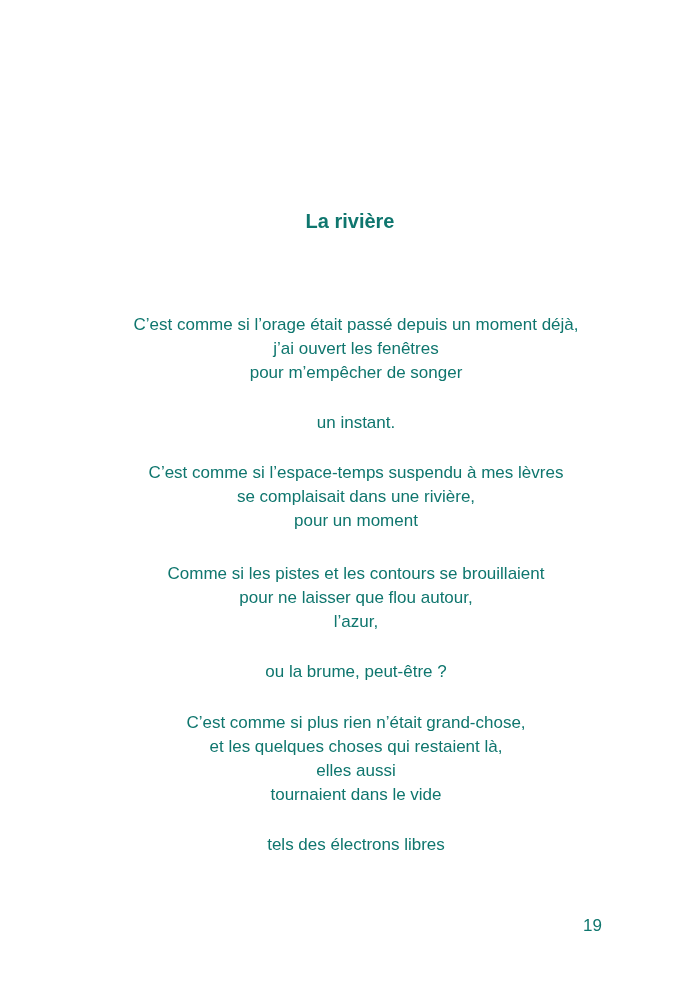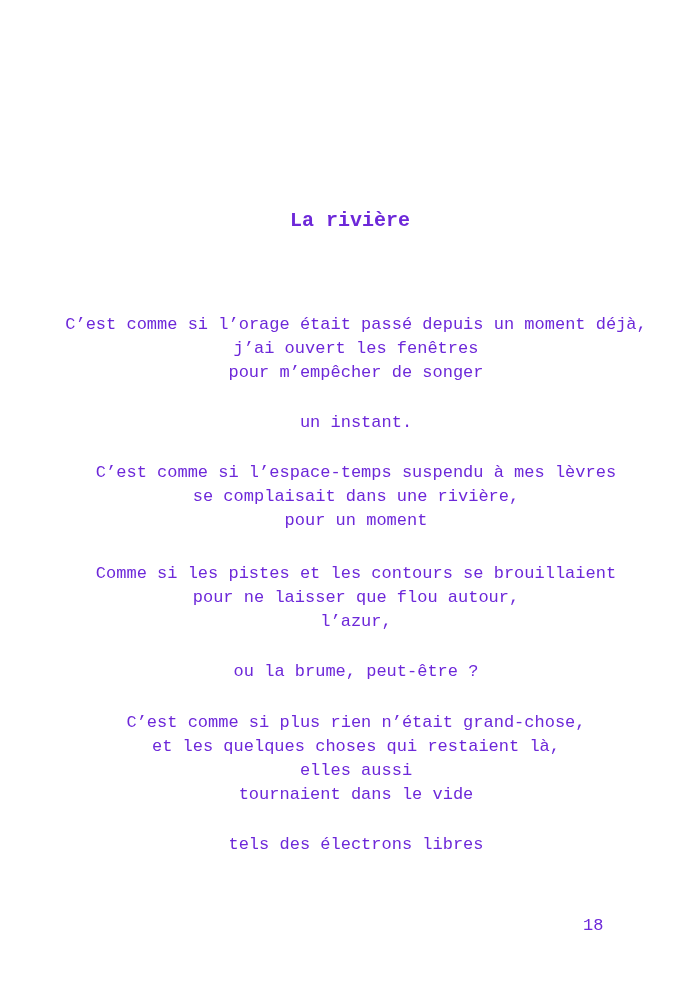--- a/index.html
+++ b/index.html
@@ -5,22 +5,22 @@
     html, body {
       margin: 0;
       padding: 0;
       background: #ffffff;
     }
     .page {
       position: relative;
       width: 700px;
       height: 992px;
       background: #ffffff;
-      color: #6d28d9;
-      font-family: Liberation Mono, monospace;
+      color: #0f766e;
+      font-family: Liberation Sans, sans-serif;
       overflow: hidden;
     }
     .title {
       position: absolute;
       left: 0;
       width: 700px;
       top: 207px;
       text-align: center;
       font-size: 20px;
       font-weight: bold;
@@ -65,14 +65,14 @@
 
   <div class="line" style="top:660px">ou la brume, peut-être ?</div>
 
   <div class="line" style="top:711px">C’est comme si plus rien n’était grand-chose,</div>
   <div class="line" style="top:735px">et les quelques choses qui restaient là,</div>
   <div class="line" style="top:759px">elles aussi</div>
   <div class="line" style="top:783px">tournaient dans le vide</div>
 
   <div class="line" style="top:833px">tels des électrons libres</div>
 
-  <div class="page-number">18</div>
+  <div class="page-number">19</div>
 </div>
 
 </body></html>

